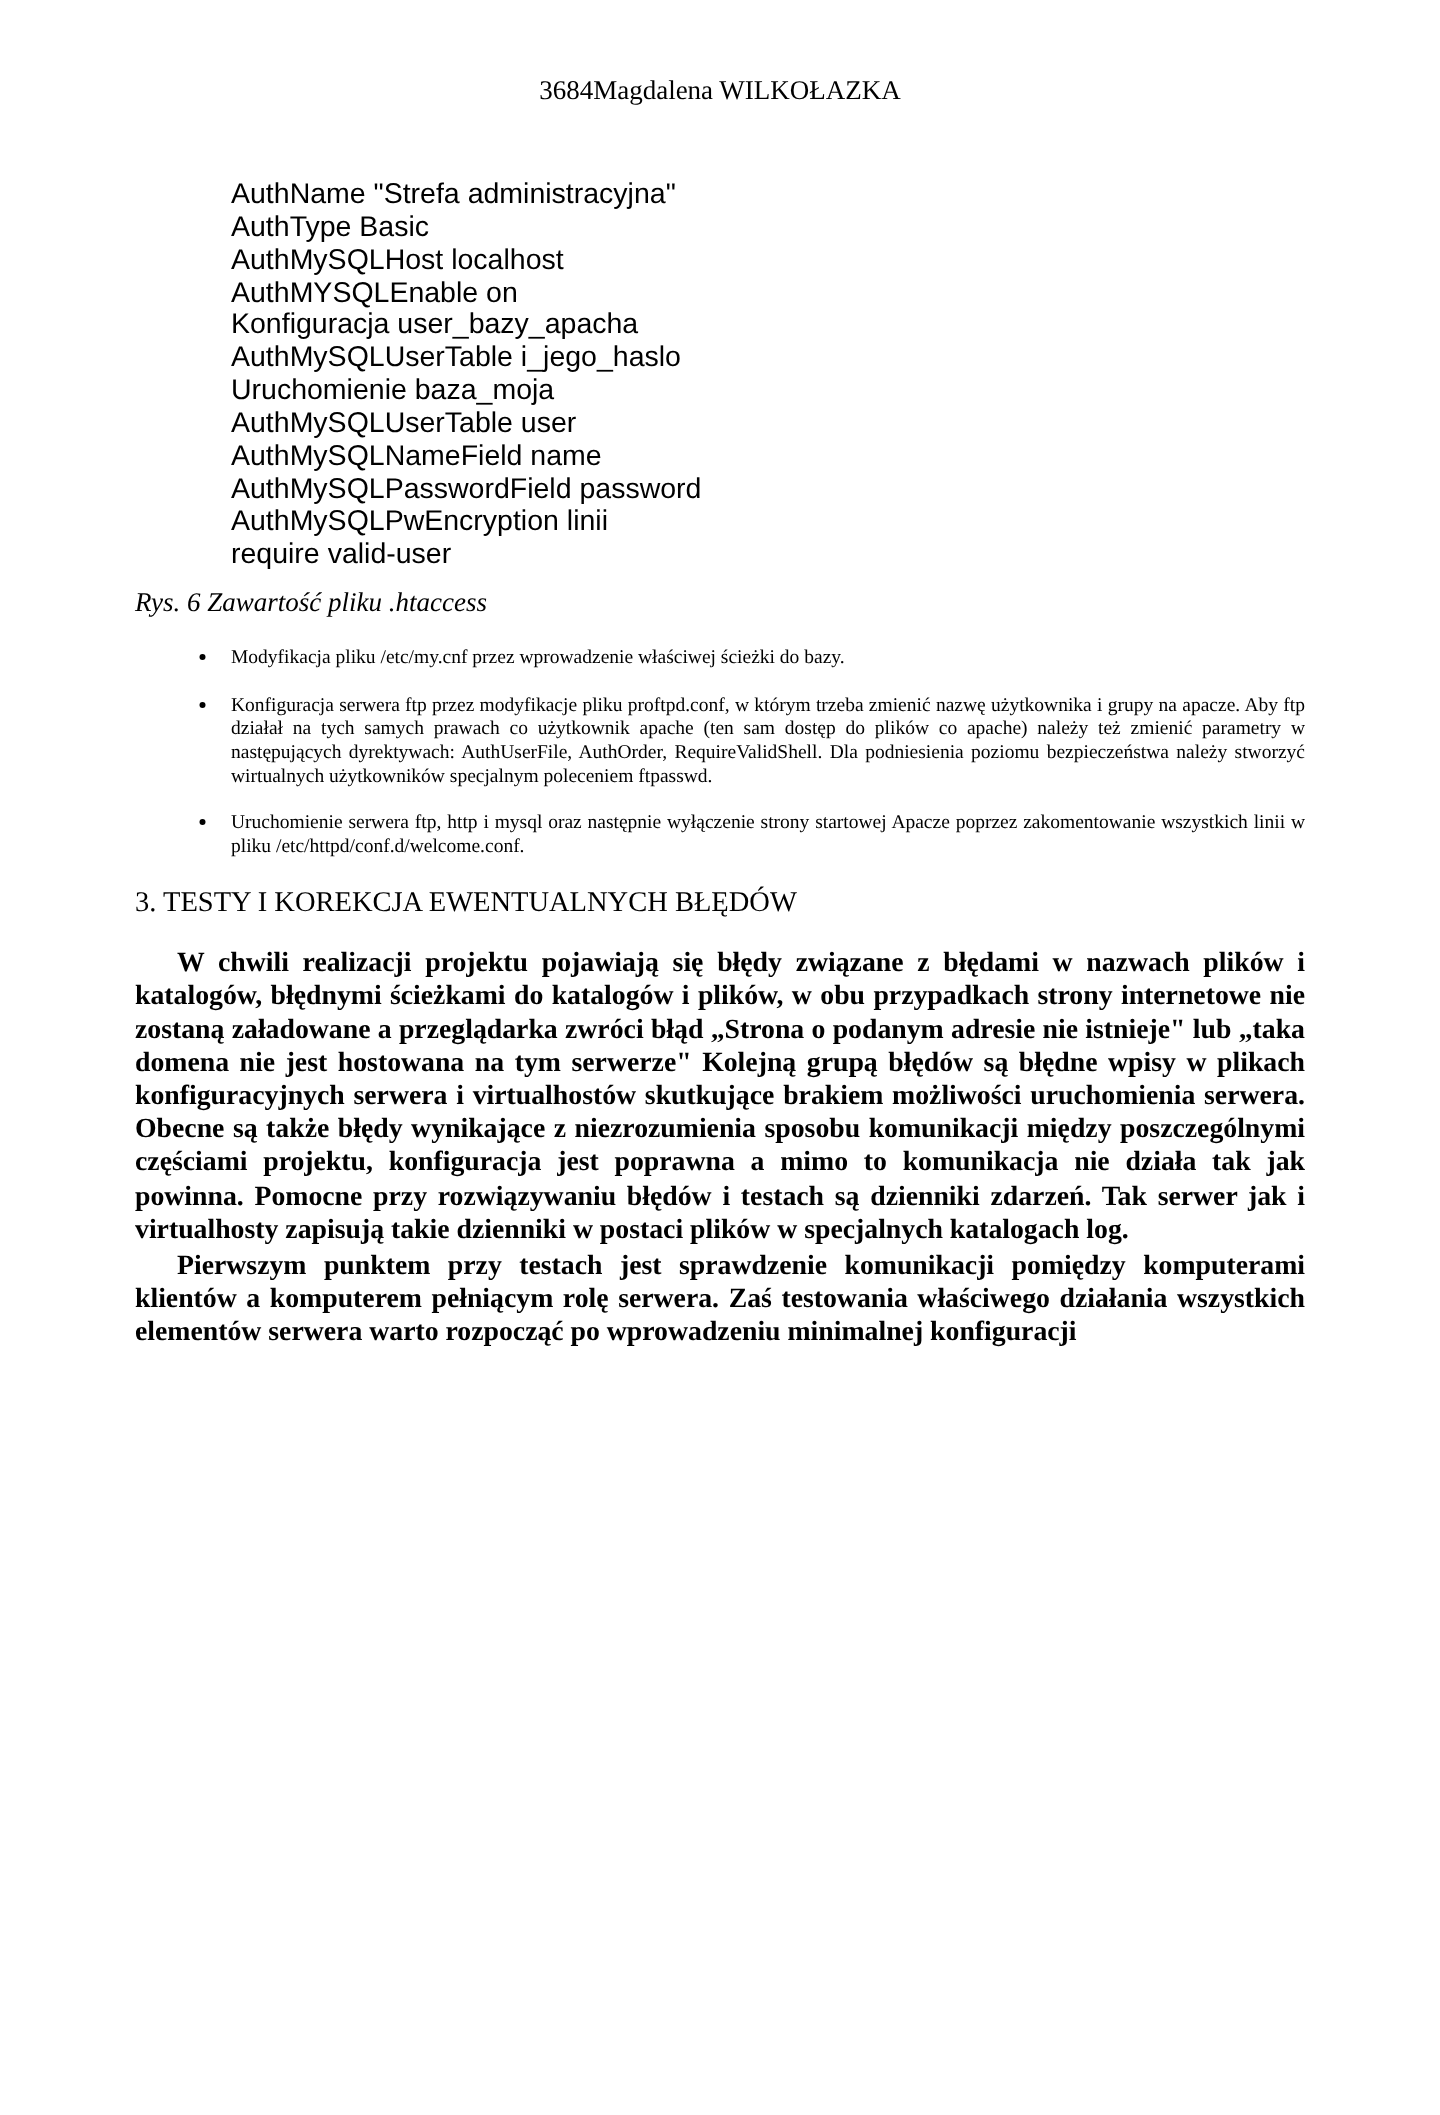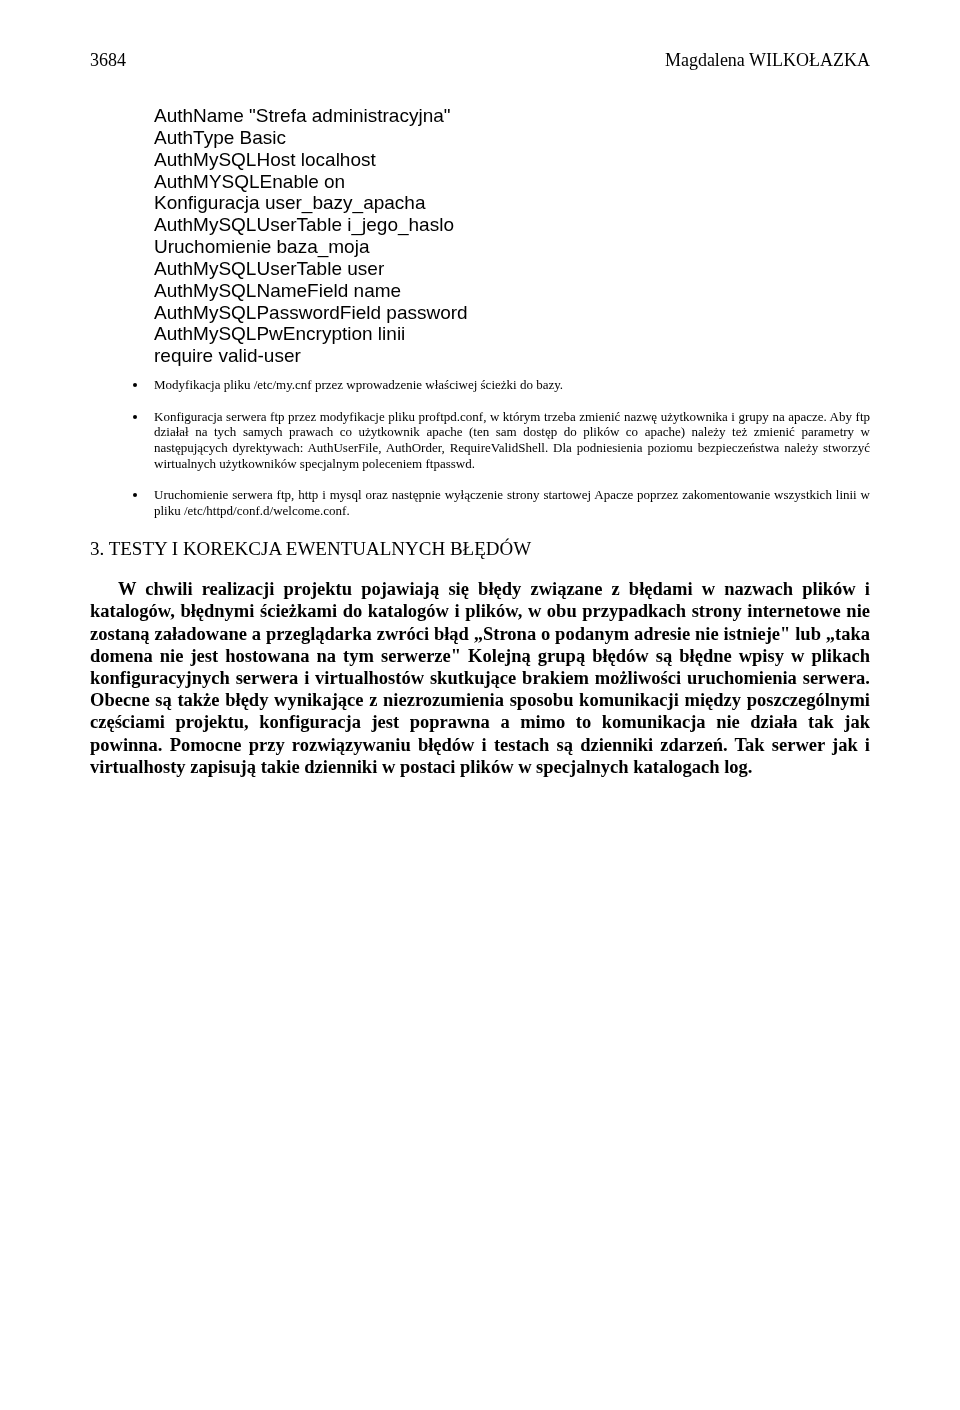--- a/index.html
+++ b/index.html
@@ -10,23 +10,23 @@
     color: #000;
     width: 960px;
   }
   .page {
     padding: 50px 90px 50px 90px;
     box-sizing: border-box;
     width: 960px;
   }
   .header {
     display: flex;
-    justify-content: space-between;
+    justify-content: center;
     font-size: 18px;
-    margin-bottom: 34px;
+    margin-bottom: 48px;
   }
   .code-block {
     font-family: Arial, Helvetica, sans-serif;
     font-size: 19px;
     line-height: 1.15;
     margin-left: 64px;
     margin-bottom: 10px;
     white-space: pre;
   }
   .fig-caption {
@@ -77,24 +77,26 @@
 <span>AuthMYSQLEnable on</span>
 <span>Konfiguracja user_bazy_apacha</span>
 <span>AuthMySQLUserTable i_jego_haslo</span>
 <span>Uruchomienie baza_moja</span>
 <span>AuthMySQLUserTable user</span>
 <span>AuthMySQLNameField name</span>
 <span>AuthMySQLPasswordField password</span>
 <span>AuthMySQLPwEncryption linii</span>
 <span>require valid-user</span></div>
 
+  <div class="fig-caption">Rys. 6 Zawartość pliku .htaccess</div>
 
   <ul class="bullets">
     <li>Modyfikacja pliku /etc/my.cnf przez wprowadzenie właściwej ścieżki do bazy.</li>
     <li>Konfiguracja serwera ftp przez modyfikacje pliku proftpd.conf, w którym trzeba zmienić nazwę użytkownika i grupy na apacze. Aby ftp działał na tych samych prawach co użytkownik apache (ten sam dostęp do plików co apache) należy też zmienić parametry w  następujących dyrektywach: AuthUserFile, AuthOrder, RequireValidShell. Dla podniesienia poziomu bezpieczeństwa należy stworzyć wirtualnych użytkowników specjalnym poleceniem ftpasswd.</li>
     <li>Uruchomienie serwera ftp, http i mysql oraz następnie wyłączenie strony startowej Apacze poprzez zakomentowanie wszystkich linii w pliku /etc/httpd/conf.d/welcome.conf.</li>
   </ul>
 
   <div class="section-heading">3. TESTY I KOREKCJA EWENTUALNYCH BŁĘDÓW</div>
 
   <p class="body-para">W chwili realizacji projektu pojawiają się błędy związane z błędami w nazwach plików i katalogów, błędnymi ścieżkami do katalogów i plików, w obu przypadkach strony internetowe nie zostaną załadowane a przeglądarka zwróci błąd „Strona o podanym adresie nie istnieje" lub „taka domena nie jest hostowana na tym serwerze" Kolejną grupą błędów są błędne wpisy w plikach konfiguracyjnych serwera i virtualhostów skutkujące brakiem możliwości uruchomienia serwera. Obecne są także błędy wynikające z niezrozumienia sposobu komunikacji między poszczególnymi częściami projektu, konfiguracja jest poprawna a mimo to komunikacja nie działa tak jak powinna. Pomocne przy rozwiązywaniu błędów i testach są dzienniki zdarzeń. Tak serwer jak i virtualhosty zapisują takie dzienniki w postaci plików w specjalnych katalogach log.</p>
+  <p class="body-para">Pierwszym punktem przy testach jest sprawdzenie komunikacji pomiędzy komputerami klientów a komputerem pełniącym rolę serwera. Zaś testowania właściwego działania wszystkich elementów serwera warto rozpocząć po wprowadzeniu minimalnej konfiguracji</p>
 
 </div>
 
 </body></html>

